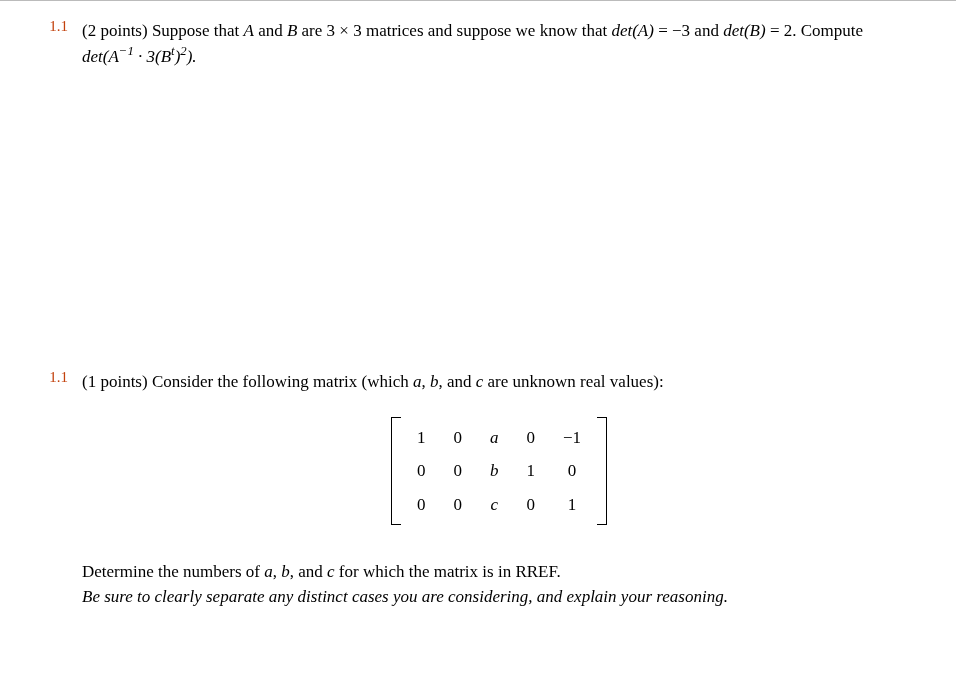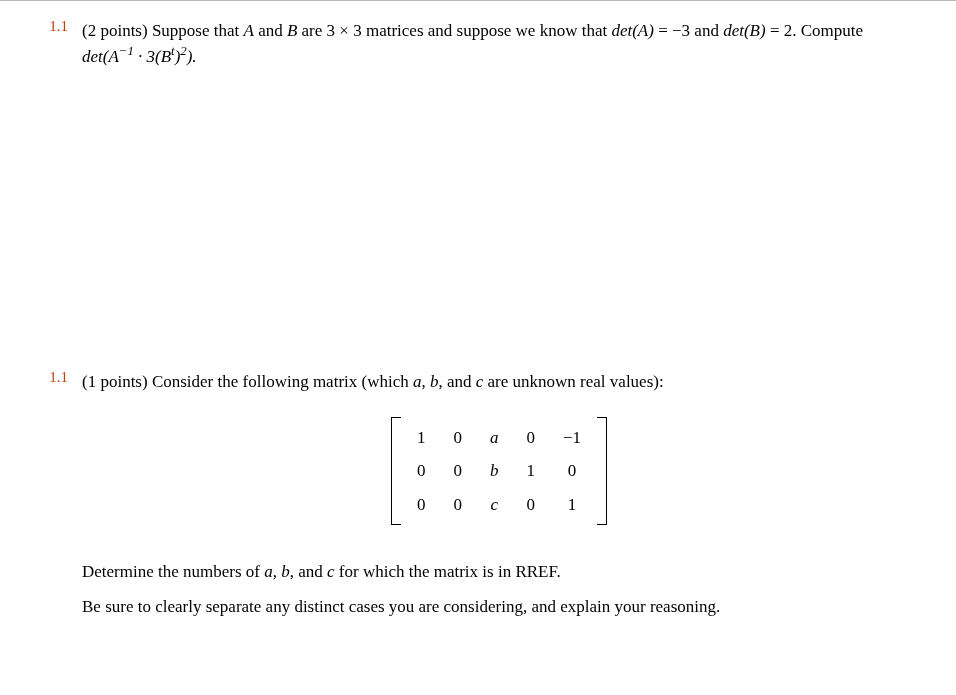--- a/index.html
+++ b/index.html
@@ -75,21 +75,21 @@
       text-align: center;
       font-size: 17px;
     }
     .matrix-table td .var {
       font-style: italic;
     }
     .para {
       margin-top: 10px;
     }
     .instruct {
-      margin-top: 10px;
+      font-style: italic;
     }
     .top-rule {
       border-top: 1px solid #bbb;
       position: absolute;
       top: 0;
       left: 0;
       right: 0;
     }
   </style>
 </head>

